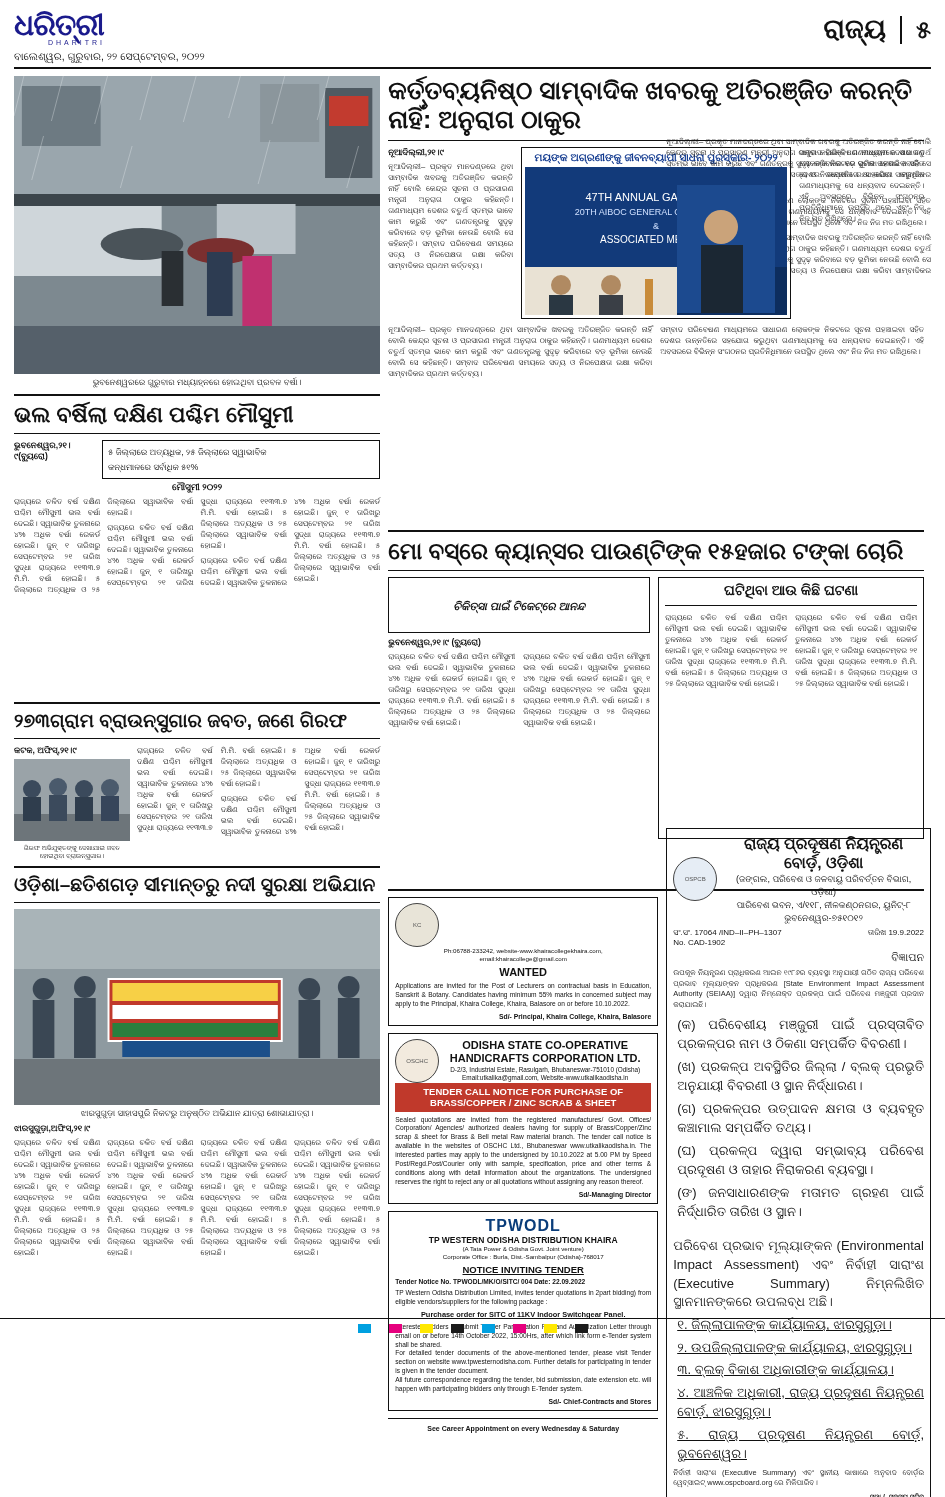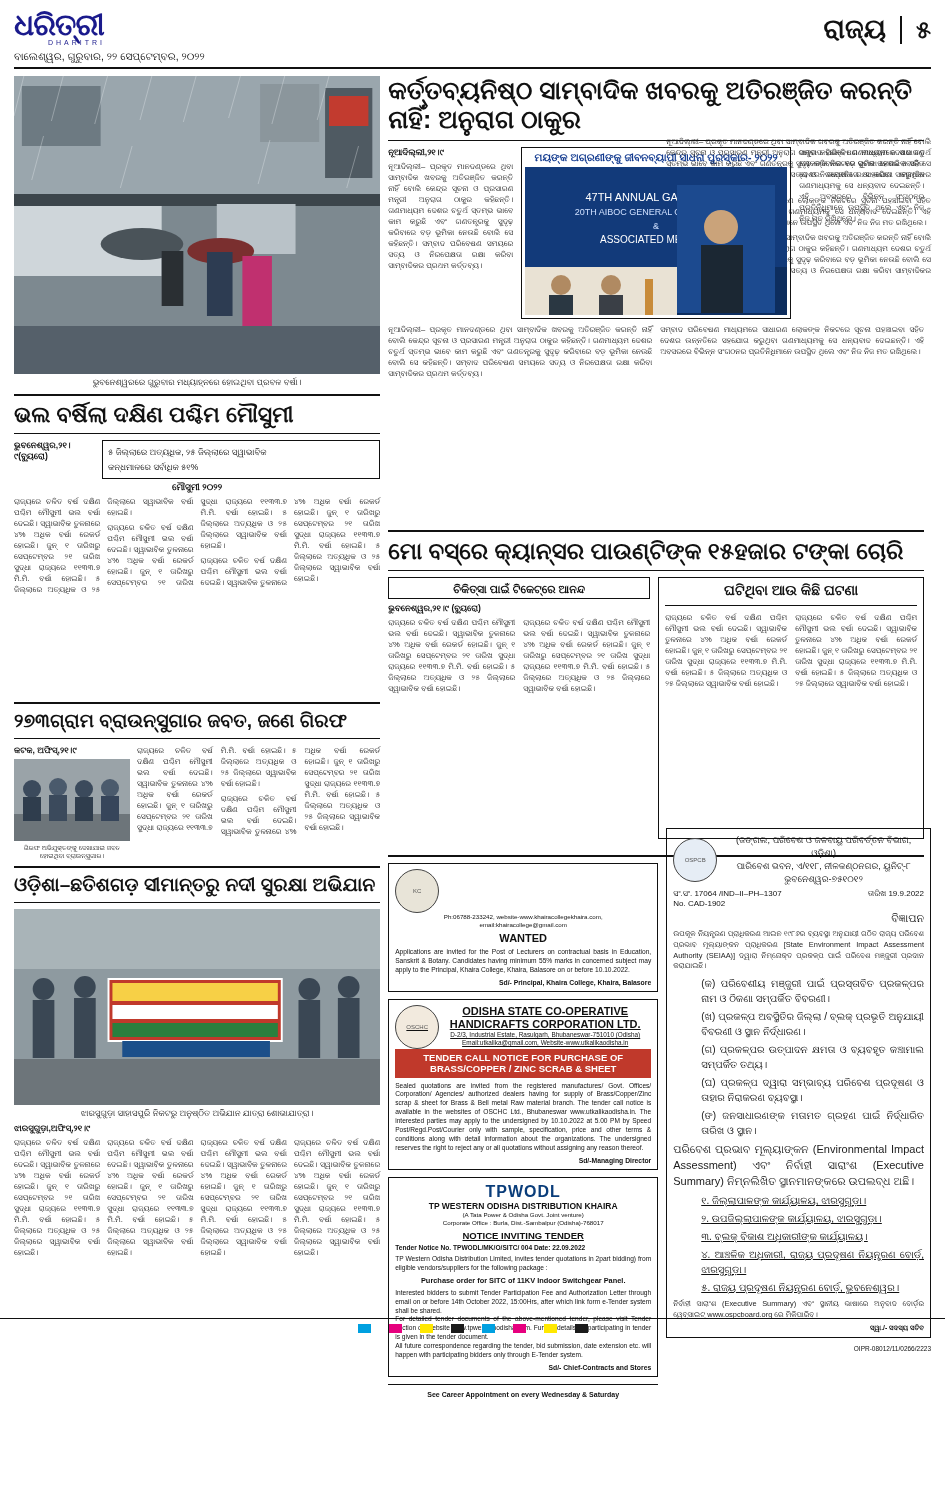--- a/index.html
+++ b/index.html
@@ -67,21 +67,21 @@
 
   .centerline { text-align:center; }
   .small-note { font-size:7px; text-align:center; margin-top:3px;}
 
   
   .gov-head { text-align:center; }
   .gov-title { font-size:15.5px; font-weight:bold; line-height:1.25; }
   .gov-sub { font-size:9px; line-height:1.45; }
   .gov-meta { display:flex; justify-content:space-between; font-size:8px; margin-top:3px;}
   .gov-ad-label { text-align:right; font-weight:normal; font-size:11px; margin:4px 0; }
-  .list-ol { font-size:10px; line-height:1.5; text-align:justify; padding-left:4px;margin-left:24px; }
+  .list-ol { font-size:13px; line-height:1.5; text-align:justify; padding-left:4px; }
   .list-ol div { margin-bottom:3px; }
 
   .footer-strip { position:absolute; left:0; bottom:0; width:945px; height:14px; display:flex; align-items:center; justify-content:center; gap:18px; }
   .swatch { width:13px; height:9px; }
   .footer-line { position:absolute; left:0; bottom:16px; width:945px; border-top:1px solid #111; }
   .oipr { font-size:6.5px; text-align:right; margin-top:2px; }
   .tpw-logo { text-align:center; font-size:16px; font-weight:bold; letter-spacing:1px; color:#0a3d7a; }
   .redbar { background:#c0392b; color:#fff; text-align:center; font-weight:bold; font-size:9.5px; padding:3px; line-height:1.2;}
   .bold { font-weight:bold; }
   .u { text-decoration:underline; }
@@ -276,21 +276,21 @@
         <p>ସମ୍ବାଦ ପରିବେଷଣ ମାଧ୍ୟମରେ ସାଧାରଣ ଲୋକଙ୍କ ନିକଟରେ ସୂଚନା ପହଞ୍ଚାଇବା ସହିତ ଦେଶର ଉନ୍ନତିରେ ସହଯୋଗ କରୁଥିବା ଗଣମାଧ୍ୟମକୁ ସେ ଧନ୍ୟବାଦ ଦେଇଛନ୍ତି। ଏହି ଅବସରରେ ବିଭିନ୍ନ ସଂଗଠନର ପ୍ରତିନିଧିମାନେ ଉପସ୍ଥିତ ଥିଲେ ଏବଂ ନିଜ ନିଜ ମତ ରଖିଥିଲେ।</p>
       </div>
 
       <div class="rule-thick" style="width:536px;"></div>
 
       <h2 class="head-sec" style="width:536px; font-size:23px;">ମୋ ବସ୍‌ରେ କ୍ୟାନ୍‌ସର ପାଉଣ୍ଟିଙ୍କ ୧୫ହଜାର ଟଙ୍କା ଚୋରି</h2>
       <div class="rule" style="width:536px;"></div>
 
       <div style="display:flex; gap:8px; width:536px;">
         <div style="width:262px;">
-          <div class="box" style="padding:1px 5px; text-align:center;">
+          <div class="box" style="padding:18px 5px; text-align:center;font-style:italic;">
             <span class="bold" style="font-size:11px;">ଚିକିତ୍ସା ପାଇଁ ଟିକେଟ୍‌ରେ ଆନନ୍ଦ</span>
           </div>
           <div class="dateline" style="margin-top:4px;">ଭୁବନେଶ୍ୱର,୨୧।୯ (ବ୍ୟୁରୋ)</div>
           <div class="body-txt cols2" style="height:232px;">
             <p>ରାଜ୍ୟରେ ଚଳିତ ବର୍ଷ ଦକ୍ଷିଣ ପଶ୍ଚିମ ମୌସୁମୀ ଭଲ ବର୍ଷା ଦେଇଛି। ସ୍ୱାଭାବିକ ତୁଳନାରେ ୪% ଅଧିକ ବର୍ଷା ରେକର୍ଡ ହୋଇଛି। ଜୁନ୍ ୧ ତାରିଖରୁ ସେପ୍ଟେମ୍ବର ୨୧ ତାରିଖ ସୁଦ୍ଧା ରାଜ୍ୟରେ ୧୧୩୩.୭ ମି.ମି. ବର୍ଷା ହୋଇଛି। ୫ ଜିଲ୍ଲାରେ ଅତ୍ୟଧିକ ଓ ୨୫ ଜିଲ୍ଲାରେ ସ୍ୱାଭାବିକ ବର୍ଷା ହୋଇଛି।</p>
             <p>ରାଜ୍ୟରେ ଚଳିତ ବର୍ଷ ଦକ୍ଷିଣ ପଶ୍ଚିମ ମୌସୁମୀ ଭଲ ବର୍ଷା ଦେଇଛି। ସ୍ୱାଭାବିକ ତୁଳନାରେ ୪% ଅଧିକ ବର୍ଷା ରେକର୍ଡ ହୋଇଛି। ଜୁନ୍ ୧ ତାରିଖରୁ ସେପ୍ଟେମ୍ବର ୨୧ ତାରିଖ ସୁଦ୍ଧା ରାଜ୍ୟରେ ୧୧୩୩.୭ ମି.ମି. ବର୍ଷା ହୋଇଛି। ୫ ଜିଲ୍ଲାରେ ଅତ୍ୟଧିକ ଓ ୨୫ ଜିଲ୍ଲାରେ ସ୍ୱାଭାବିକ ବର୍ଷା ହୋଇଛି।</p>
           </div>
         </div>
         <div style="width:266px;">
           <div class="box" style="padding:4px 6px; height:262px;">
@@ -311,21 +311,21 @@
           <div class="seal">KC</div>
         </div>
         <div class="ad-sub" style="font-size:6.2px; white-space:pre-line;">Ph:06788-233242, website-www.khairacollegekhaira.com,
 email:khairacollege@gmail.com</div>
         <div class="centerline bold" style="font-size:11px; margin:3px 0;">WANTED</div>
         <div class="ad-body">Applications are invited for the Post of Lecturers on contractual basis in Education, Sanskrit &amp; Botany. Candidates having minimum 55% marks in concerned subject may apply to the Principal, Khaira College, Khaira, Balasore on or before 10.10.2022.</div>
         <div class="ad-sign">Sd/- Principal, Khaira College, Khaira, Balasore</div>
       </div>
 
       <div class="ad">
-        <div style="display:flex; text-decoration:underline;">
+        <div style="display:flex; align-items:center;">
           <div class="seal" style="background:#f2eade;">OSCHC</div>
           <div style="flex:1;">
             <div class="ad-title">ODISHA STATE CO-OPERATIVE HANDICRAFTS CORPORATION LTD.</div>
             <div class="ad-sub" style="white-space:pre-line; font-size:6.4px;">D-2/3, Industrial Estate, Rasulgarh, Bhubaneswar-751010 (Odisha)
 Email:utkalika@gmail.com, Website-www.utkalikaodisha.in</div>
           </div>
         </div>
         <div class="redbar">TENDER CALL NOTICE FOR PURCHASE OF BRASS/COPPER / ZINC SCRAB &amp; SHEET</div>
         <div class="ad-body">Sealed quotations are invited from the registered manufactures/ Govt. Offices/ Corporation/ Agencies/ authorized dealers having for supply of Brass/Copper/Zinc scrap &amp; sheet for Brass &amp; Bell metal Raw material branch. The tender call notice is available in the websites of OSCHC Ltd., Bhubaneswar www.utkalikaodisha.in. The interested parties may apply to the undersigned by 10.10.2022 at 5.00 PM by Speed Post/Regd.Post/Courier only with sample, specification, price and other terms &amp; conditions along with detail information about the organizations. The undersigned reserves the right to reject any or all quotations without assigning any reason thereof.</div>
         <div class="ad-sign">Sd/-Managing Director</div>
@@ -359,41 +359,42 @@
         <p>ନୂଆଦିଲ୍ଲୀ– ପ୍ରକୃତ ମାନଦଣ୍ଡରେ ଥିବା ସାମ୍ବାଦିକ ଖବରକୁ ଅତିରଞ୍ଜିତ କରନ୍ତି ନାହିଁ ବୋଲି କେନ୍ଦ୍ର ସୂଚନା ଓ ପ୍ରସାରଣ ମନ୍ତ୍ରୀ ଅନୁରାଗ ଠାକୁର କହିଛନ୍ତି। ଗଣମାଧ୍ୟମ ଦେଶର ଚତୁର୍ଥ ସ୍ତମ୍ଭ ଭାବେ କାମ କରୁଛି ଏବଂ ଗଣତନ୍ତ୍ରକୁ ସୁଦୃଢ଼ କରିବାରେ ବଡ଼ ଭୂମିକା ନେଉଛି ବୋଲି ସେ କହିଛନ୍ତି। ସମ୍ବାଦ ପରିବେଷଣ ସମୟରେ ସତ୍ୟ ଓ ନିରପେକ୍ଷତା ରକ୍ଷା କରିବା ସାମ୍ବାଦିକର ପ୍ରଥମ କର୍ତ୍ତବ୍ୟ।</p>
       </div>
 
       <div style="height:300px;"></div>
 
       <div class="ad" style="margin-top:40px;">
         <div class="gov-head">
           <div style="display:flex; align-items:center; gap:6px; justify-content:center;">
             <div class="seal" style="background:#e6edf5;">OSPCB</div>
             <div style="flex:1;">
+              <div class="gov-title">ରାଜ୍ୟ ପ୍ରଦୂଷଣ ନିୟନ୍ତ୍ରଣ ବୋର୍ଡ଼, ଓଡ଼ିଶା</div>
               <div class="gov-sub" style="white-space:pre-line;">(ଜଙ୍ଗଲ, ପରିବେଶ ଓ ଜଳବାୟୁ ପରିବର୍ତ୍ତନ ବିଭାଗ, ଓଡ଼ିଶା)
 ପାରିବେଶ ଭବନ, ଏ/୧୧୮, ନୀଳକଣ୍ଠନଗର, ୟୁନିଟ୍-୮
 ଭୁବନେଶ୍ୱର-୭୫୧୦୧୨</div>
             </div>
           </div>
         </div>
         <div class="gov-meta">
           <span>ସଂ.ସଂ. 17064 /IND–II–PH–1307</span>
           <span>ତାରିଖ 19.9.2022</span>
         </div>
         <div style="font-size:8px;">No. CAD-1902</div>
         <div class="gov-ad-label">ବିଜ୍ଞାପନ</div>
         <div class="body-txt" style="font-size:7.4px;">ଉପକୂଳ ନିୟନ୍ତ୍ରଣ ପ୍ରାଧିକରଣ ଆଇନ ୧୯୮୬ର ବ୍ୟବସ୍ଥା ଅନୁଯାୟୀ ଗଠିତ ରାଜ୍ୟ ପରିବେଶ ପ୍ରଭାବ ମୂଲ୍ୟାଙ୍କନ ପ୍ରାଧିକରଣ [State Environment Impact Assessment Authority (SEIAA)] ଦ୍ୱାରା ନିମ୍ନୋକ୍ତ ପ୍ରକଳ୍ପ ପାଇଁ ପରିବେଶ ମଞ୍ଜୁରୀ ପ୍ରଦାନ କରାଯାଇଛି।</div>
         <div class="list-ol" style="margin-top:4px;">
           <div>(କ) ପରିବେଶୀୟ ମଞ୍ଜୁରୀ ପାଇଁ ପ୍ରସ୍ତାବିତ ପ୍ରକଳ୍ପର ନାମ ଓ ଠିକଣା ସମ୍ପର୍କିତ ବିବରଣୀ।</div>
           <div>(ଖ) ପ୍ରକଳ୍ପ ଅବସ୍ଥିତିର ଜିଲ୍ଲା / ବ୍ଲକ୍ ପ୍ରଭୃତି ଅନୁଯାୟୀ ବିବରଣୀ ଓ ସ୍ଥାନ ନିର୍ଦ୍ଧାରଣ।</div>
           <div>(ଗ) ପ୍ରକଳ୍ପର ଉତ୍ପାଦନ କ୍ଷମତା ଓ ବ୍ୟବହୃତ କଞ୍ଚାମାଲ ସମ୍ପର୍କିତ ତଥ୍ୟ।</div>
           <div>(ଘ) ପ୍ରକଳ୍ପ ଦ୍ୱାରା ସମ୍ଭାବ୍ୟ ପରିବେଶ ପ୍ରଦୂଷଣ ଓ ତାହାର ନିରାକରଣ ବ୍ୟବସ୍ଥା।</div>
           <div>(ଙ) ଜନସାଧାରଣଙ୍କ ମତାମତ ଗ୍ରହଣ ପାଇଁ ନିର୍ଦ୍ଧାରିତ ତାରିଖ ଓ ସ୍ଥାନ।</div>
         </div>
-        <div class="body-txt" style="font-size:11px; margin-top:4px;">ପରିବେଶ ପ୍ରଭାବ ମୂଲ୍ୟାଙ୍କନ (Environmental Impact Assessment) ଏବଂ ନିର୍ବାହୀ ସାରାଂଶ (Executive Summary) ନିମ୍ନଲିଖିତ ସ୍ଥାନମାନଙ୍କରେ ଉପଲବ୍ଧ ଅଛି।</div>
+        <div class="body-txt" style="font-size:13px; margin-top:15px;">ପରିବେଶ ପ୍ରଭାବ ମୂଲ୍ୟାଙ୍କନ (Environmental Impact Assessment) ଏବଂ ନିର୍ବାହୀ ସାରାଂଶ (Executive Summary) ନିମ୍ନଲିଖିତ ସ୍ଥାନମାନଙ୍କରେ ଉପଲବ୍ଧ ଅଛି।</div>
         <div class="list-ol" style="margin-top:3px;text-decoration:underline;">
           <div>୧. ଜିଲ୍ଲାପାଳଙ୍କ କାର୍ଯ୍ୟାଳୟ, ଝାରସୁଗୁଡ଼ା।</div>
           <div>୨. ଉପଜିଲ୍ଲାପାଳଙ୍କ କାର୍ଯ୍ୟାଳୟ, ଝାରସୁଗୁଡ଼ା।</div>
           <div>୩. ବ୍ଲକ୍ ବିକାଶ ଅଧିକାରୀଙ୍କ କାର୍ଯ୍ୟାଳୟ।</div>
           <div>୪. ଆଞ୍ଚଳିକ ଅଧିକାରୀ, ରାଜ୍ୟ ପ୍ରଦୂଷଣ ନିୟନ୍ତ୍ରଣ ବୋର୍ଡ଼, ଝାରସୁଗୁଡ଼ା।</div>
           <div>୫. ରାଜ୍ୟ ପ୍ରଦୂଷଣ ନିୟନ୍ତ୍ରଣ ବୋର୍ଡ଼, ଭୁବନେଶ୍ୱର।</div>
         </div>
         <div class="body-txt" style="font-size:7.4px; margin-top:4px;">ନିର୍ବାହୀ ସାରାଂଶ (Executive Summary) ଏବଂ ସ୍ଥାନୀୟ ଭାଷାରେ ଅନୁବାଦ ବୋର୍ଡ଼ର ୱେବ୍‌ସାଇଟ୍ www.ospcboard.org ରେ ମିଳିପାରିବ।</div>
         <div class="ad-sign">ସ୍ୱା./- ସଦସ୍ୟ ସଚିବ</div>
       </div>

